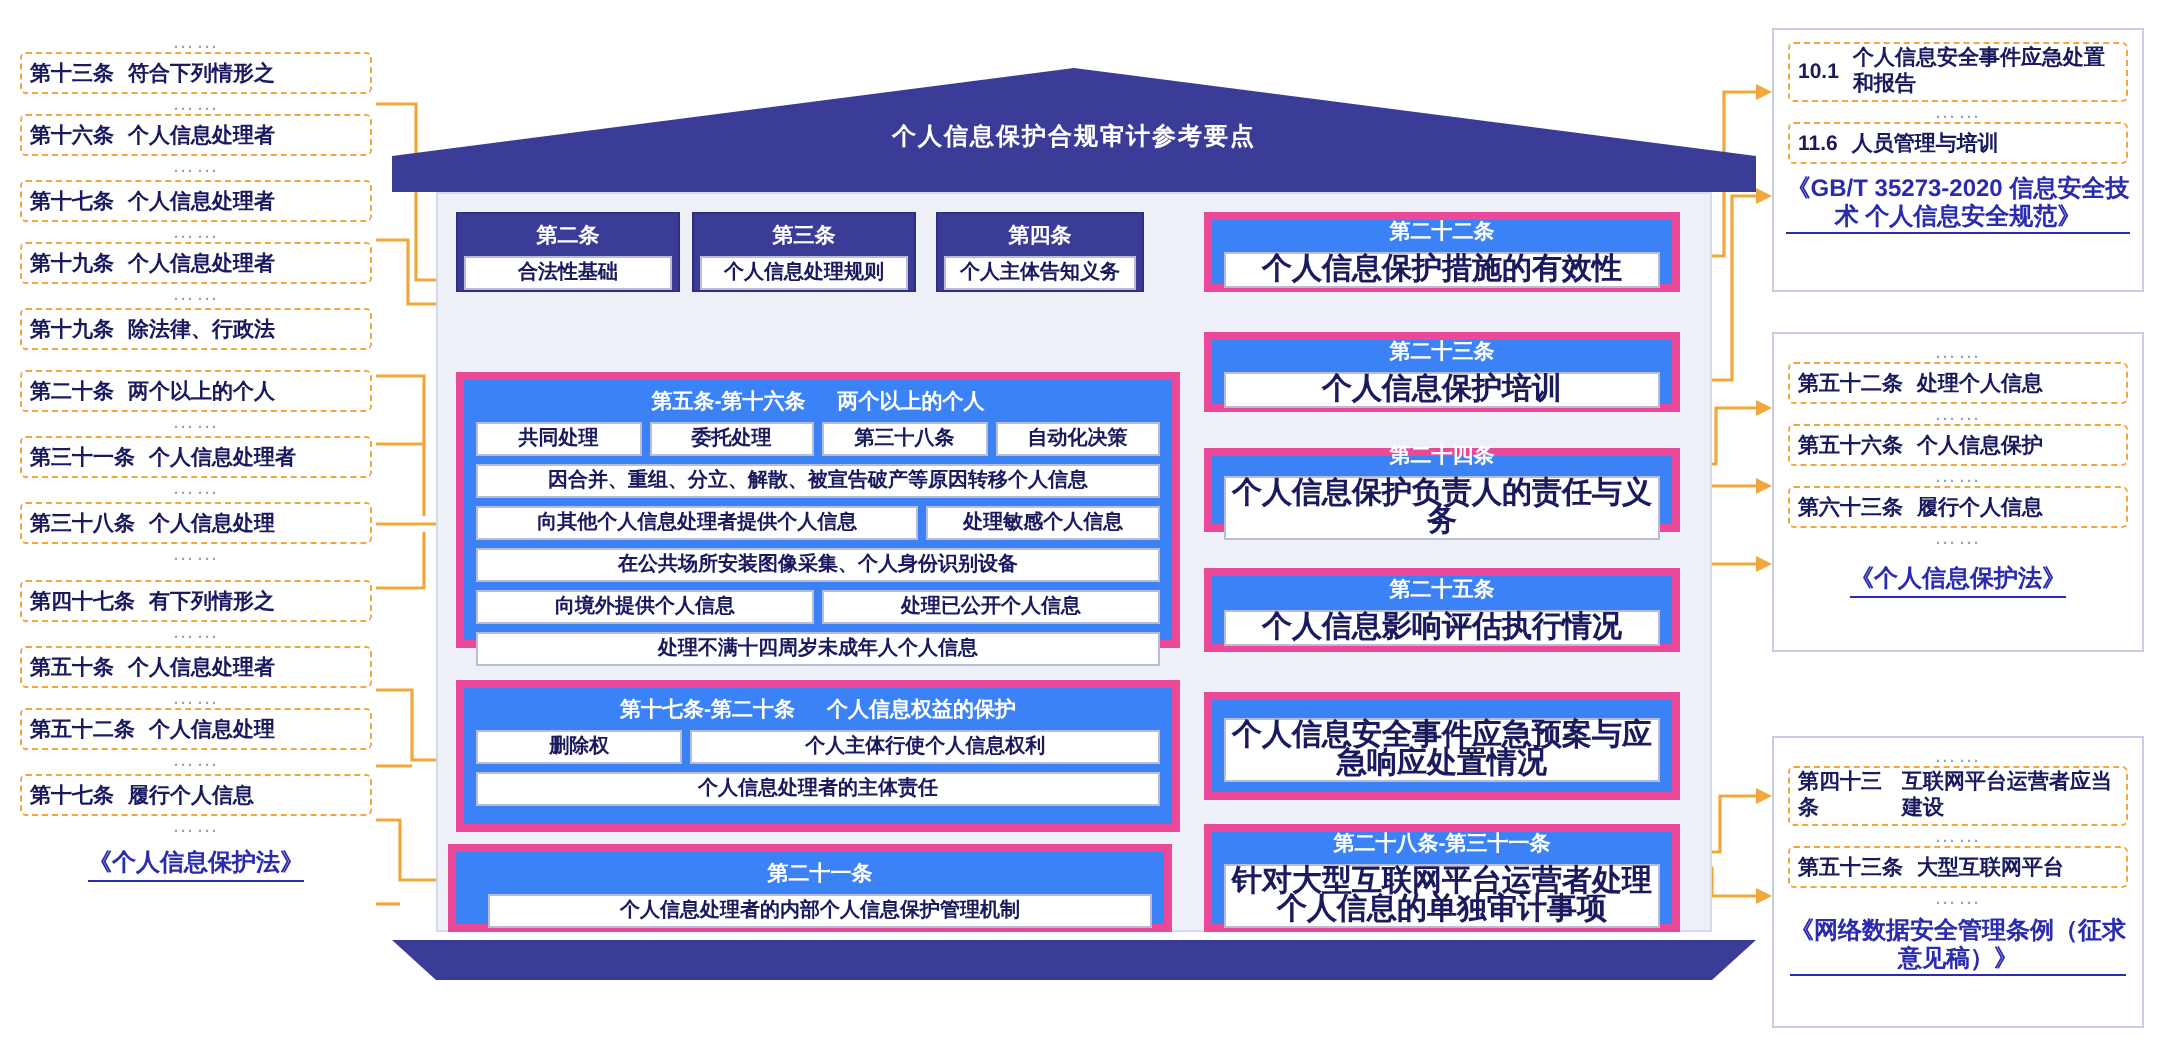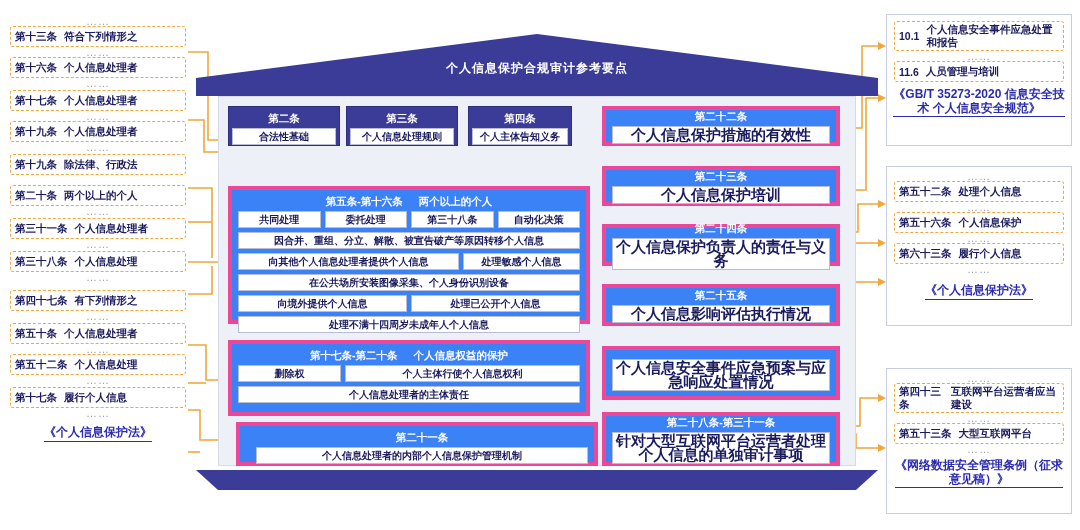--- a/index.html
+++ b/index.html
@@ -327,21 +327,21 @@
     <div class="hdr">
       <span>第十七条-第二十条</span><span class="sp"></span><span>个人信息权益的保护</span>
     </div>
     <div class="flexrow">
       <div class="white-row" style="flex:1">删除权</div>
       <div class="white-row" style="flex:2.3">个人主体行使个人信息权利</div>
     </div>
     <div class="white-row">个人信息处理者的主体责任</div>
   </div>
 
-  <div class="panel" style="left:40px;top:388px;width:362px;height:44px;padding-left:16px;">
+  <div class="panel" style="left:28px;top:388px;width:362px;height:44px;padding-left:16px;">
     <div class="hdr">第二十一条</div>
     <div class="white-row">个人信息处理者的内部个人信息保护管理机制</div>
   </div>
 
   <div class="panel right-panel" style="left:406px;top:72px;width:238px;height:40px;">
     <div class="inner">
       <div class="ttl">第二十二条</div>
       <div class="sub">个人信息保护措施的有效性</div>
     </div>
   </div>

